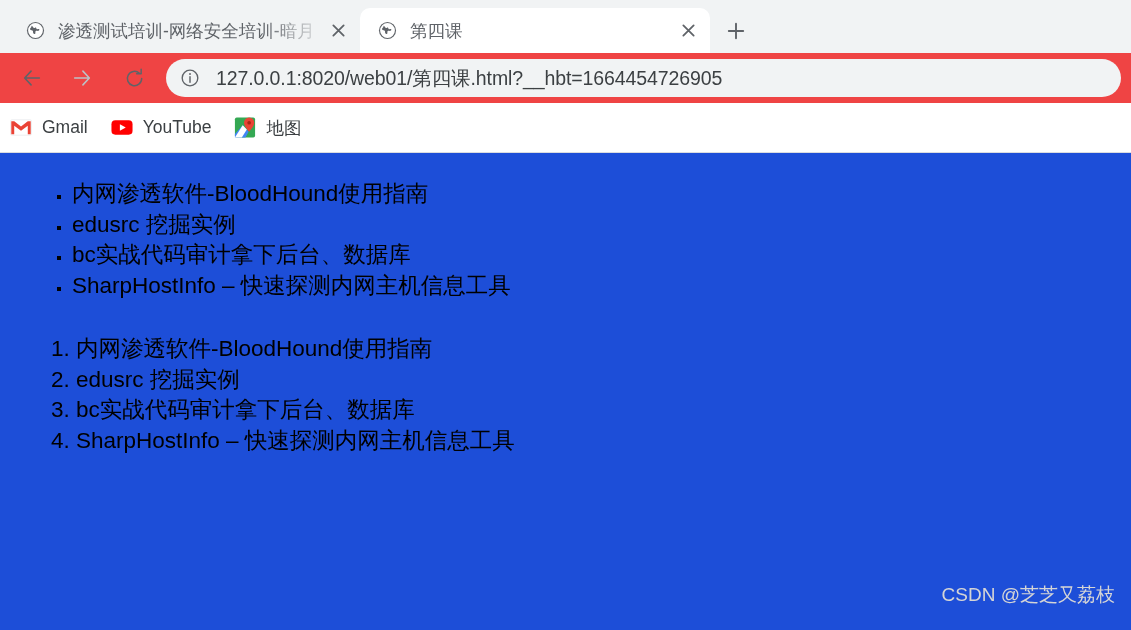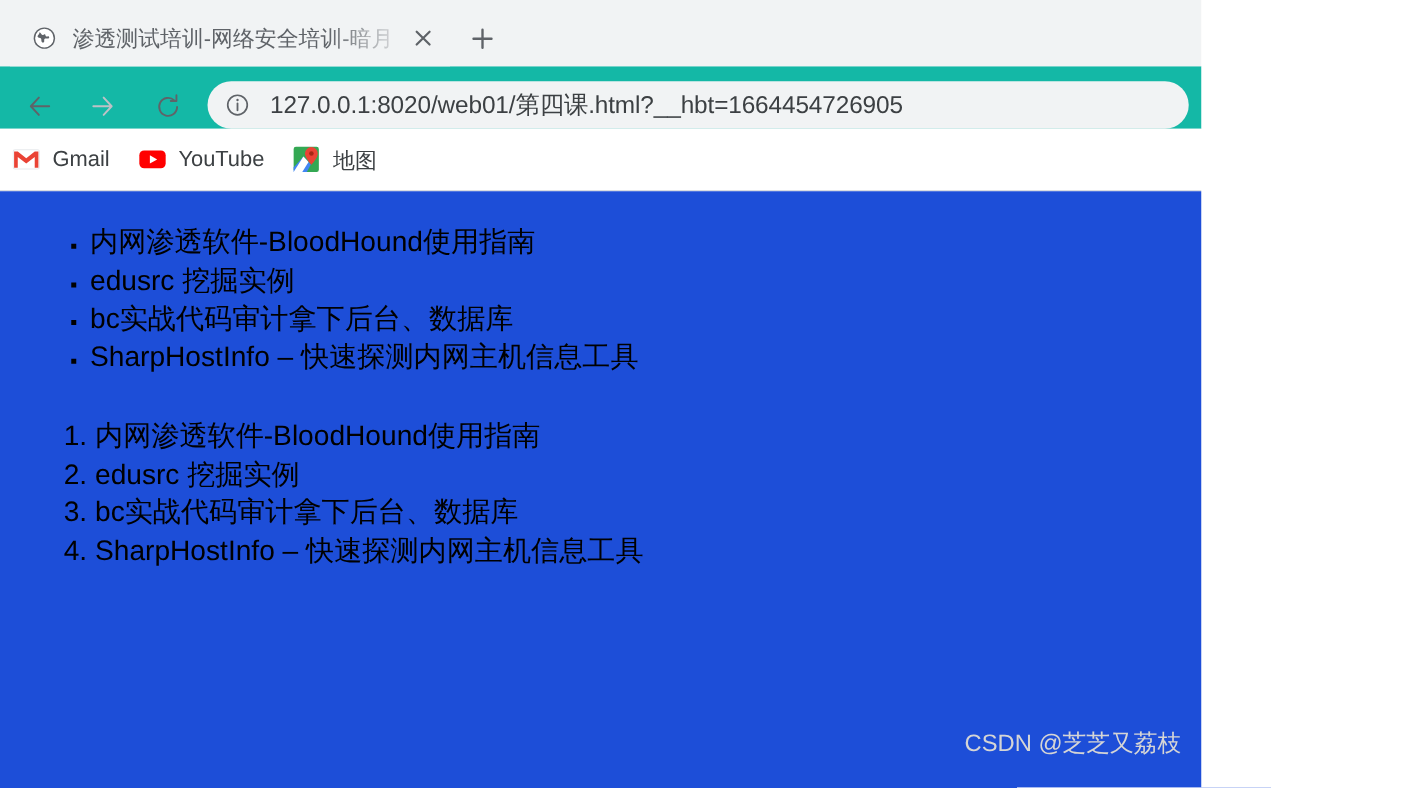--- a/index.html
+++ b/index.html
@@ -7,21 +7,21 @@
   html, body {
     width: 1131px;
     height: 630px;
     overflow: hidden;
     font-family: "Liberation Sans", sans-serif;
     background: #ffffff;
   }
 
   #browser-window {
     position: relative;
-    width: 961px;
+    width: 1131px;
     height: 630px;
     background: #ffffff;
   }
 
   
   .tab-strip {
     position: relative;
     height: 53px;
     background: #f1f3f4;
     display: flex;
@@ -92,23 +92,23 @@
     align-items: center;
     justify-content: center;
     margin-left: 4px;
     margin-bottom: 0;
     cursor: pointer;
   }
 
   
   .toolbar {
     height: 50px;
-    background: #14b8a6;
-    display: flex;
-    align-items: flex-end;
+    background: #ef4444;
+    display: flex;
+    align-items: center;
     padding: 0 10px 0 14px;
   }
 
   .nav-btn {
     width: 36px;
     height: 36px;
     display: flex;
     align-items: center;
     justify-content: center;
     border-radius: 50%;
@@ -250,20 +250,38 @@
         </svg>
       </span>
       <span class="tab-title">渗透测试培训-网络安全培训-暗月</span>
       <span class="tab-close">
         <svg width="15" height="15" viewBox="0 0 16 16">
           <path d="M2.5 2.5 L13.5 13.5 M13.5 2.5 L2.5 13.5" stroke="#5f6368" stroke-width="1.9" stroke-linecap="round"></path>
         </svg>
       </span>
     </div>
 
+    <div class="tab active">
+      <span class="tab-favicon">
+        <svg width="19" height="19" viewBox="0 0 20 20">
+          <circle cx="10" cy="10" r="9" fill="#5f6368"></circle>
+          <path d="M10 2.2 a7.8 7.8 0 0 0 -7.8 7.8 a7.8 7.8 0 0 0 7.8 7.8 a7.8 7.8 0 0 0 7.8 -7.8 a7.8 7.8 0 0 0 -7.8 -7.8 z
+                   M6.0 5.0 c1.4 0.5 1.2 2.0 2.4 2.4 c1.0 0.3 1.0 -1.0 2.0 -0.6 c0.9 0.4 0.2 1.6 1.2 1.9
+                   c0.8 0.2 1.6 -0.6 2.3 0.1 c0.6 0.6 -0.2 1.5 -1.1 1.6 c-1.1 0.1 -2.0 -0.4 -2.7 0.3
+                   c-0.7 0.7 0.2 1.8 -0.4 2.6 c-0.5 0.7 -1.6 0.5 -2.0 -0.3 c-0.5 -1.0 0.1 -2.1 -0.7 -2.8
+                   c-0.8 -0.7 -2.1 -0.2 -2.6 -1.2 c-0.5 -1.0 0.5 -1.7 1.1 -2.5 c0.4 -0.5 0.2 -1.3 0.5 -1.5 z" fill="#ffffff"></path>
+        </svg>
+      </span>
+      <span class="tab-title">第四课</span>
+      <span class="tab-close">
+        <svg width="15" height="15" viewBox="0 0 16 16">
+          <path d="M2.5 2.5 L13.5 13.5 M13.5 2.5 L2.5 13.5" stroke="#5f6368" stroke-width="1.9" stroke-linecap="round"></path>
+        </svg>
+      </span>
+    </div>
 
     <div class="new-tab-btn">
       <svg width="18" height="18" viewBox="0 0 18 18">
         <path d="M9 1.8 L9 16.2 M1.8 9 L16.2 9" stroke="#5f6368" stroke-width="1.9" stroke-linecap="round"></path>
       </svg>
     </div>
   </div>
 
   <div class="toolbar">
 

